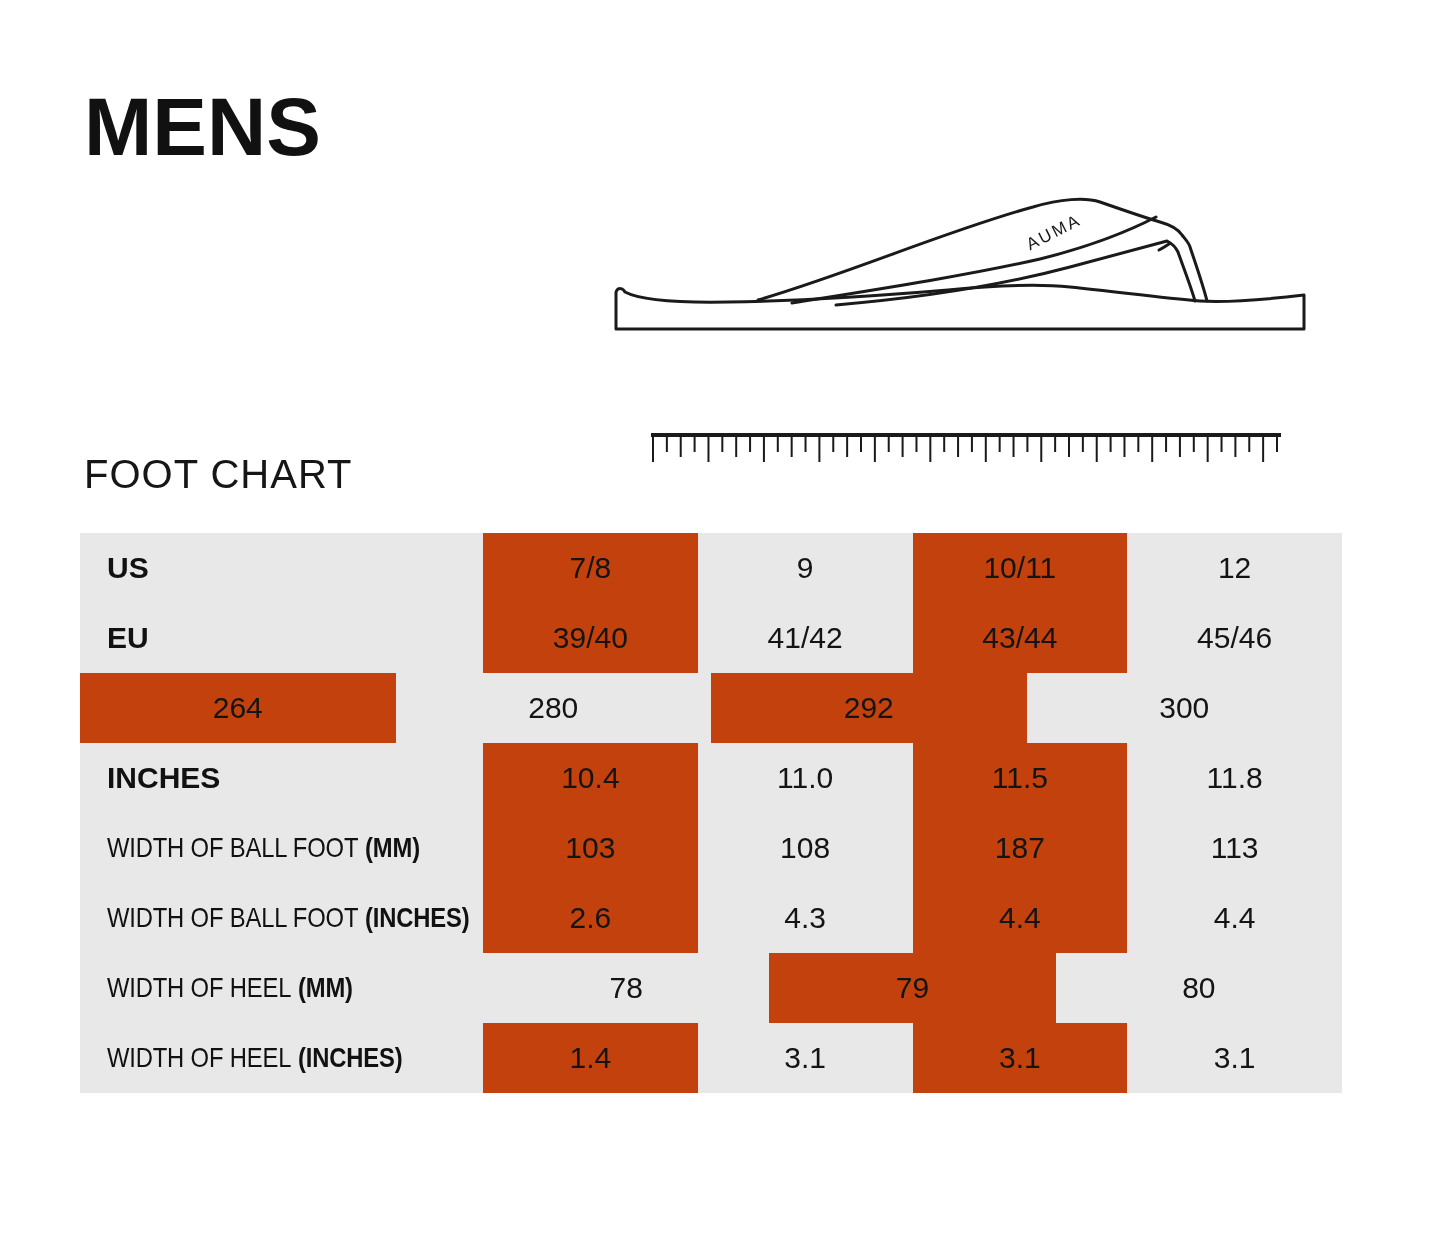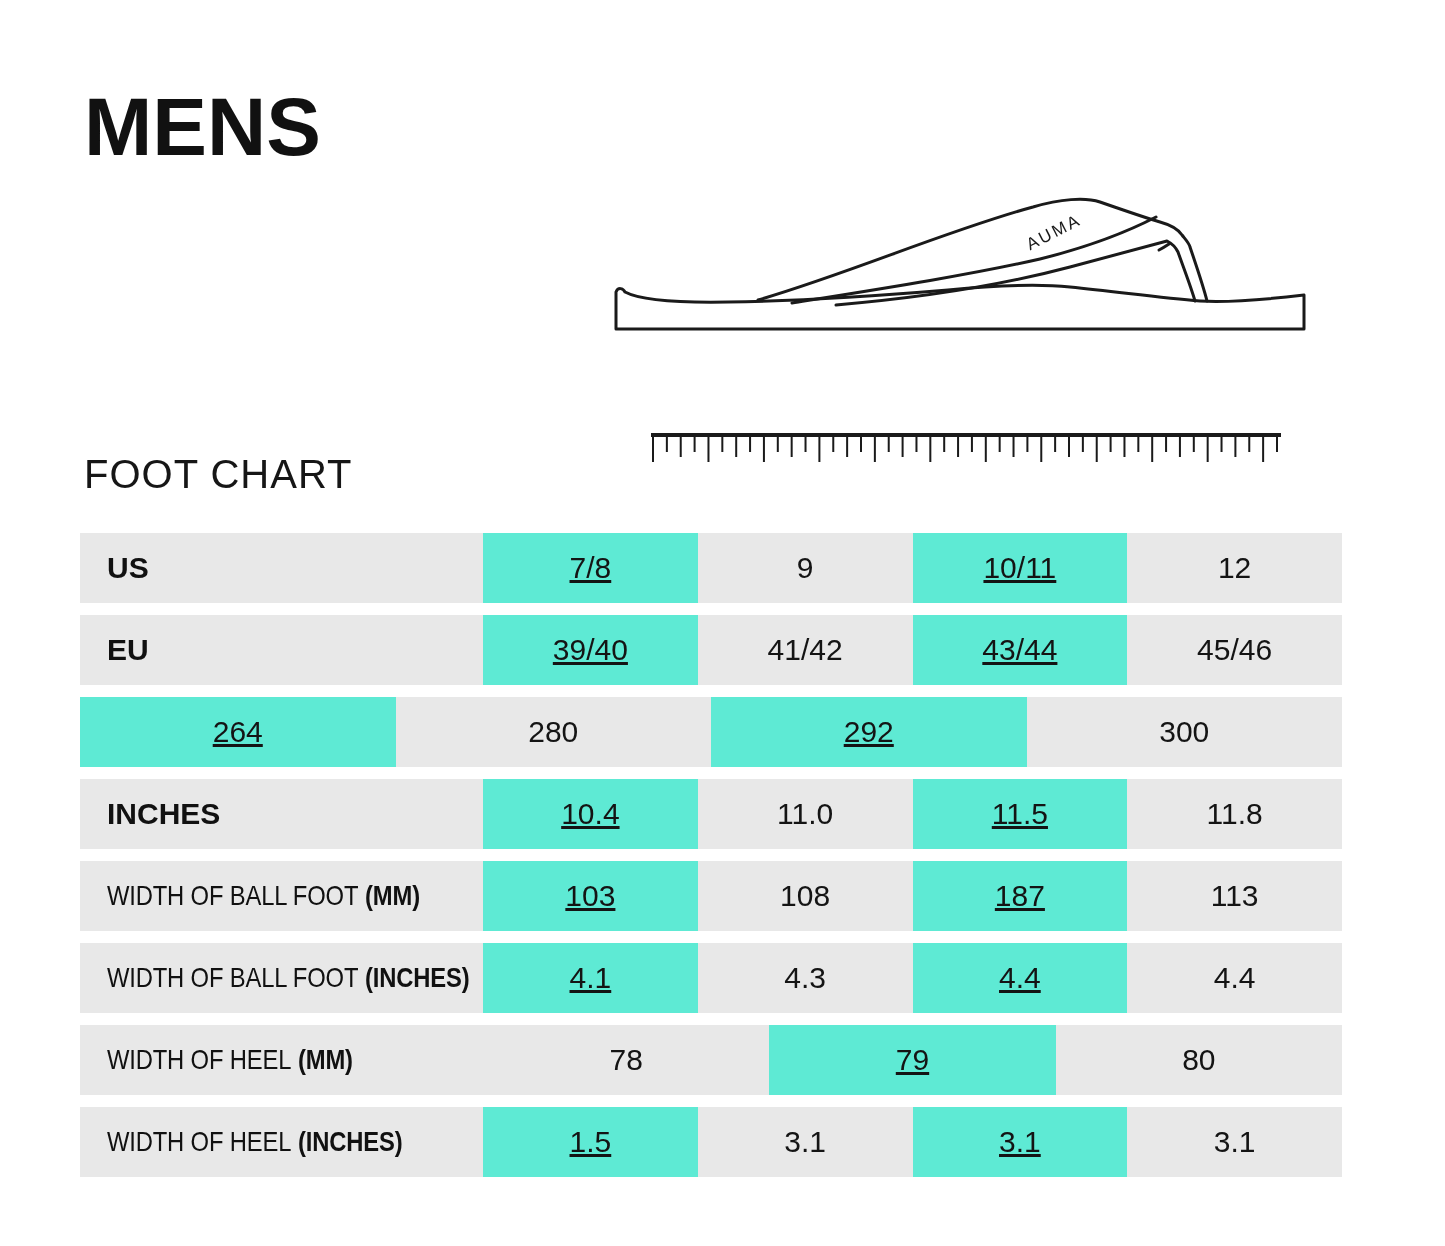--- a/index.html
+++ b/index.html
@@ -12,32 +12,32 @@
     font-size:82px;font-weight:700;letter-spacing:0;line-height:1;
   }
   .section-heading{
     position:absolute;left:84px;top:421px;
     font-size:40px;font-weight:400;letter-spacing:1px;line-height:1;color:#161616;
   }
   .sandal-wrap{position:absolute;left:608px;top:188px;width:706px;height:148px;}
   .ruler-wrap{position:absolute;left:650px;top:432px;width:632px;height:34px;}
   .size-table{position:absolute;left:80px;top:533px;width:1262px;}
   .trow{
-    display:flex;height:70px;margin-bottom:12px;background:#e8e8e8;
+    display:flex;height:70px;background:#e8e8e8;
   }
   .tlabel{
     width:403px;flex:0 0 403px;display:flex;align-items:center;
     padding-left:27px;box-sizing:border-box;white-space:nowrap;
   }
   .tlabel-inner{transform:scaleX(1);transform-origin:left center;display:flex;align-items:baseline;}
   .tcell{
     flex:1 1 0;display:flex;align-items:center;justify-content:center;
     font-size:30px;font-weight:400;color:#141414;
   }
-  .tcell.dark{background:#5eead4;text-decoration:underline;}
+  .tcell.dark{background:#c2410c;}
   .trow.primary .lbl{font-weight:700;font-size:30px;}
   .trow.secondary .tlabel-inner{transform:scaleX(0.85);}
   .trow.secondary .lbl{font-size:28px;font-weight:400;letter-spacing:-0.2px;}
   .trow.secondary .sfx{font-size:28px;font-weight:700;margin-left:8px;letter-spacing:-0.2px;}
   svg{display:block;}
 </style>
 </head>
 <body>
 
 <h1 class="page-title">MENS</h1>
@@ -147,21 +147,21 @@
     <div class="tcell">113</div>
   </div>
 
   <div class="trow secondary">
     <div class="tlabel">
         <span class="tlabel-inner">
           <span class="lbl">WIDTH OF BALL FOOT</span>
           <span class="sfx">(INCHES)</span>
         </span>
       </div>
-    <div class="tcell dark">4.1</div>
+    <div class="tcell dark">2.6</div>
     <div class="tcell">4.3</div>
     <div class="tcell dark">4.4</div>
     <div class="tcell">4.4</div>
   </div>
 
   <div class="trow secondary">
     <div class="tlabel">
         <span class="tlabel-inner">
           <span class="lbl">WIDTH OF HEEL</span>
           <span class="sfx">(MM)</span>
@@ -172,19 +172,19 @@
     <div class="tcell">80</div>
   </div>
 
   <div class="trow secondary">
     <div class="tlabel">
         <span class="tlabel-inner">
           <span class="lbl">WIDTH OF HEEL</span>
           <span class="sfx">(INCHES)</span>
         </span>
       </div>
-    <div class="tcell dark">1.5</div>
+    <div class="tcell dark">1.4</div>
     <div class="tcell">3.1</div>
     <div class="tcell dark">3.1</div>
     <div class="tcell">3.1</div>
   </div>
 
 </div>
 
 </body></html>

